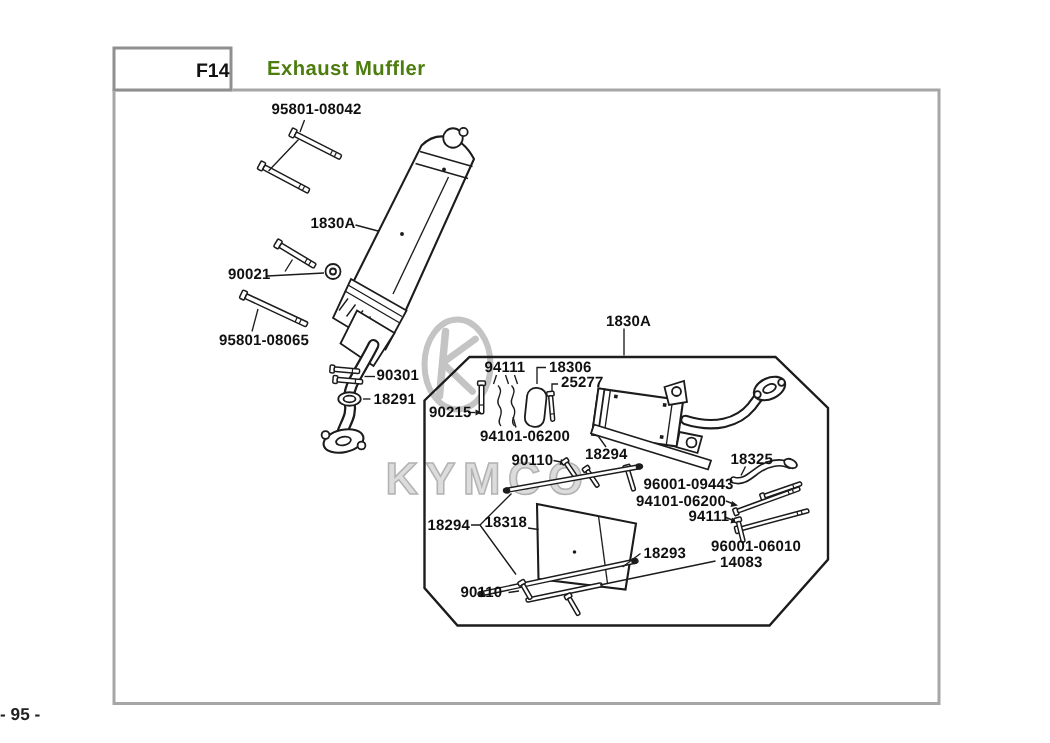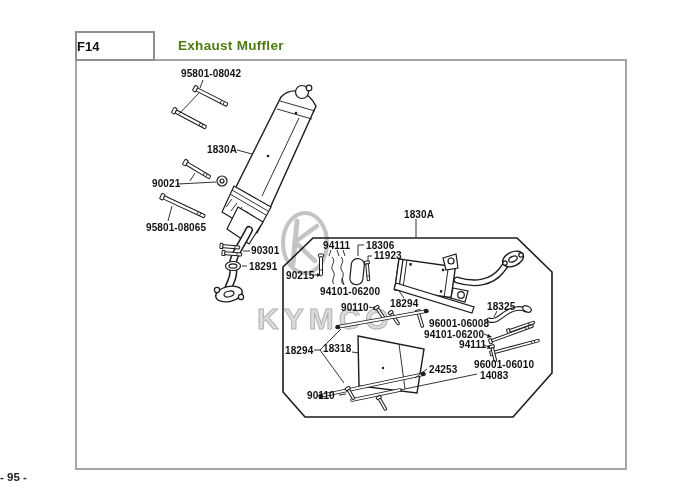--- a/index.html
+++ b/index.html
@@ -7,21 +7,21 @@
     width:700px;height:495px;position:relative;background:#ffffff;
     font-family:"Liberation Sans", sans-serif;overflow:hidden;
   }
   .frame{
     position:absolute;left:75px;top:59px;width:548px;height:407px;
     border:2px solid #a6a6a6;background:transparent;
   }
   .code-box{
     position:absolute;left:75px;top:31px;width:76px;height:26px;
     border:2px solid #8f8f8f;background:#ffffff;
-    display:flex;align-items:center;justify-content:flex-start;
+    display:flex;align-items:center;justify-content:flex-end;
     font-weight:bold;font-size:13px;color:#111;
   }
   .page-title{
     position:absolute;left:178px;top:38px;
     font-weight:bold;font-size:13.5px;color:#4d7c0f;letter-spacing:0.3px;
   }
   .footer{
     position:absolute;left:0;top:471px;width:700px;text-align:left;
     font-weight:bold;font-size:11.5px;color:#222;
   }
@@ -289,29 +289,29 @@
 
 <div class="plabel" style="left:181px;top:69px">95801-08042</div>
 <div class="plabel" style="left:207px;top:145px">1830A</div>
 <div class="plabel" style="left:152px;top:179px">90021</div>
 <div class="plabel" style="left:146px;top:223px">95801-08065</div>
 <div class="plabel" style="left:251px;top:246px">90301</div>
 <div class="plabel" style="left:249px;top:262px">18291</div>
 <div class="plabel" style="left:404px;top:210px">1830A</div>
 <div class="plabel" style="left:323px;top:241px">94111</div>
 <div class="plabel" style="left:366px;top:241px">18306</div>
-<div class="plabel" style="left:374px;top:251px">11923</div>
+<div class="plabel" style="left:374px;top:251px">25277</div>
 <div class="plabel" style="left:286px;top:271px">90215</div>
 <div class="plabel" style="left:320px;top:287px">94101-06200</div>
 <div class="plabel" style="left:390px;top:299px">18294</div>
 <div class="plabel" style="left:341px;top:303px">90110</div>
-<div class="plabel" style="left:429px;top:319px">96001-06008</div>
+<div class="plabel" style="left:429px;top:319px">96001-09443</div>
 <div class="plabel" style="left:424px;top:330px">94101-06200</div>
 <div class="plabel" style="left:459px;top:340px">94111</div>
 <div class="plabel" style="left:487px;top:302px">18325</div>
 <div class="plabel" style="left:285px;top:346px">18294</div>
 <div class="plabel" style="left:323px;top:344px">18318</div>
-<div class="plabel" style="left:429px;top:365px">24253</div>
+<div class="plabel" style="left:429px;top:365px">18293</div>
 <div class="plabel" style="left:474px;top:360px">96001-06010</div>
 <div class="plabel" style="left:480px;top:371px">14083</div>
 <div class="plabel" style="left:307px;top:391px">90110</div>
 
 <div class="footer">- 95 -</div>
 
 </body></html>

